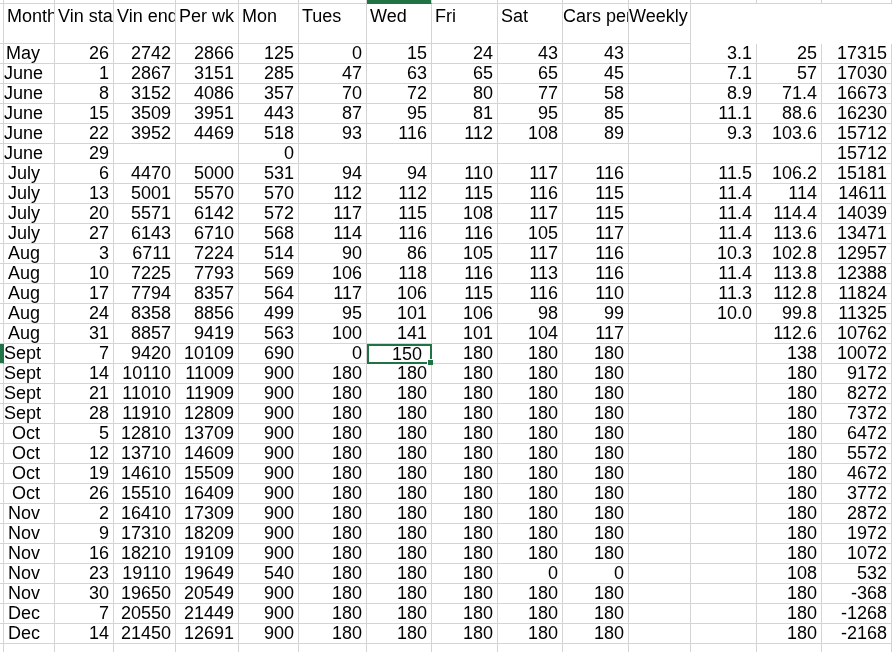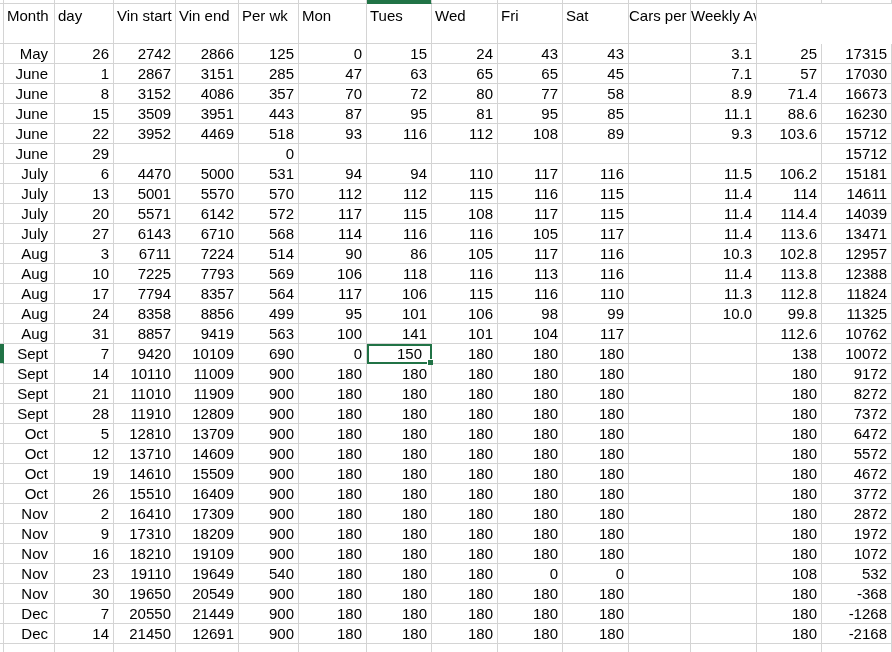--- a/index.html
+++ b/index.html
@@ -3,35 +3,35 @@
 <meta charset="utf-8">
 <style>
   :root{
     --green:#217346;
     --grid:#d4d4d4;
     --cols:4px 51px 59px 62px 63px 60px 68px 65px 66px 65px 66px 62px 66px 65px 70px;
   }
   html,body{margin:0;padding:0;background:#fff;}
   .sheet{
     position:relative;width:892px;height:652px;background:#fff;overflow:hidden;
-    font-family:"Liberation Sans",sans-serif;font-size:15px;color:#000;
+    font-family:"Liberation Sans",sans-serif;font-size:18px;color:#000;
   }
   .tr{display:grid;grid-template-columns:var(--cols);}
   .tr>div{box-sizing:border-box;border-right:1px solid var(--grid);border-bottom:1px solid var(--grid);overflow:hidden;white-space:nowrap;}
   
   .sliver-row>div{height:4px;}
   .col-indicator{background:var(--green);border-bottom-color:var(--green) !important;}
   
   .header-row>div{height:40px;}
   .th{text-align:left;padding:3px 0 0 3px;line-height:18px;white-space:pre-line;}
   .th.right{text-align:right;padding:3px 4px 0 0;}
   
   .data>div{height:20px;line-height:19px;}
   .td{text-align:right;padding-right:4px;}
-  .td.month{padding-right:6px;}
+  .td.month{padding-right:14px;}
   .row-indicator{background:var(--green);border-right-color:var(--green) !important;}
   
   .td.selected{
     position:relative;z-index:5;border:2px solid var(--green);
     line-height:16px;padding-right:8px;overflow:visible;
   }
   .td.selected::after{
     content:"";position:absolute;right:-3px;bottom:-3px;width:5px;height:5px;
     background:var(--green);border-left:1px solid #fff;border-top:1px solid #fff;
   }
@@ -57,21 +57,20 @@
     <div></div>
     <div></div>
     <div></div>
     <div></div>
     <div></div>
   </div>
 
   <div class="tr header-row">
     <div class="sliver"></div>
     <div class="th">Month</div>
-    <div class="th">day</div>
     <div class="th">Vin start</div>
     <div class="th">Vin end</div>
     <div class="th">Per wk</div>
     <div class="th">Mon</div>
     <div class="th">Tues</div>
     <div class="th">Wed</div>
     <div class="th">Fri</div>
     <div class="th">Sat</div>
     <div class="th right">Cars per
 hour</div>

